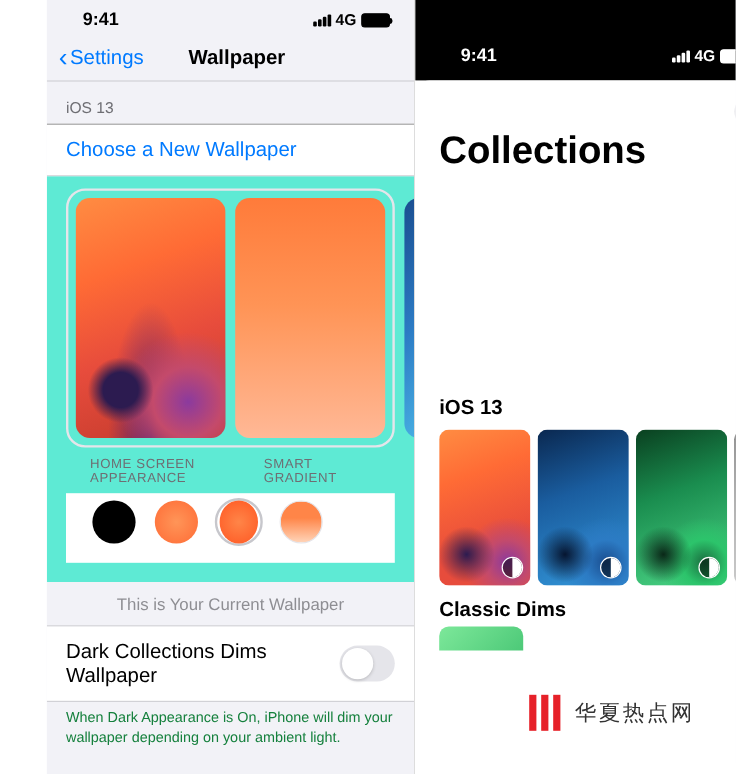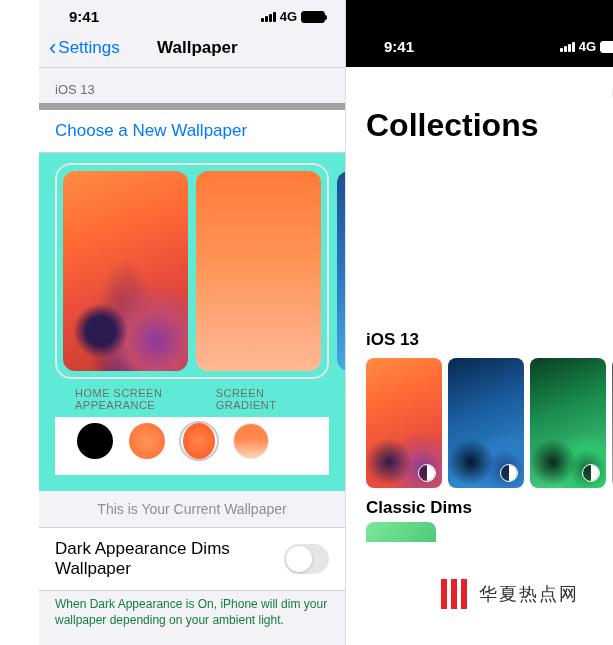--- a/index.html
+++ b/index.html
@@ -18,21 +18,21 @@
 .battery { width: 24px; height: 12px; border: 1px solid #000; border-radius: 3px; position: relative; background: #000; }
 .battery::after { content: ''; position: absolute; right: -3px; top: 3px; width: 2px; height: 5px; background: #000; border-radius: 0 2px 2px 0; }
 
 
 .nav-bar { display: flex; align-items: center; padding: 8px 10px; background: #f2f2f7; border-bottom: 1px solid #d1d1d6; }
 .back-btn { display: flex; align-items: center; color: #007aff; font-size: 17px; cursor: pointer; }
 .back-chevron { font-size: 22px; margin-right: 2px; line-height: 1; }
 .nav-title { flex: 1; text-align: center; font-weight: 600; font-size: 17px; margin-left: -60px; }
 
 .section-header { font-size: 13px; color: #6e6e73; padding: 14px 16px 6px; text-transform: none; }
-.choose-link { background: #fff; padding: 11px 16px; color: #007aff; font-size: 17px; border-top: 7px solid #a3a3a3; border-bottom: 1px solid #d1d1d6; cursor: pointer; }
+.choose-link { background: #fff; padding: 11px 16px; color: #007aff; font-size: 17px; border-top: 1px solid #a3a3a3; border-bottom: 1px solid #d1d1d6; cursor: pointer; }
 
 .wallpaper-preview-wrap { background: #5eead4; padding: 10px 16px 16px; }
 .preview-cards { display: flex; gap: 8px; border: 2px solid #e5e5ea; border-radius: 16px; padding: 6px; position: relative; }
 .preview-card { flex: 1; height: 200px; border-radius: 12px; overflow: hidden; }
 .wp-orange-dark { background: radial-gradient(circle at 30% 80%, #2c1b50 0%, #2c1b50 8%, transparent 15%), radial-gradient(circle at 75% 85%, #8b3a9e 0%, #c44a6b 15%, transparent 30%), radial-gradient(ellipse at 50% 100%, #5a2470 0%, transparent 40%), linear-gradient(160deg, #ff8c42 0%, #ff6b35 30%, #e74c3c 60%, #c0392b 100%); }
 .wp-orange-grad { background: linear-gradient(180deg, #ff7b3a 0%, #ff9456 45%, #ffb896 100%); }
 .peek { position: absolute; right: -40px; top: 6px; bottom: 6px; width: 30px; border-radius: 12px 0 0 12px; background: linear-gradient(135deg, #1a4d8f 0%, #2c7bc4 50%, #4db8e8 100%); }
 
 .appearance-row { display: flex; justify-content: space-between; padding: 8px 20px 6px; font-size: 11px; color: #6e6e73; letter-spacing: 0.5px; }
 .color-dots { display: flex; gap: 12px; padding: 4px 20px 14px; background: #fff; }
@@ -117,42 +117,42 @@
     <div class="choose-link">Choose a New Wallpaper</div>
 
     <div class="wallpaper-preview-wrap">
       <div class="preview-cards">
         <div class="preview-card wp-orange-dark"></div>
         <div class="preview-card wp-orange-grad"></div>
         <div class="peek"></div>
       </div>
       <div class="appearance-row">
         <span>HOME SCREEN APPEARANCE</span>
-        <span>SCREEN GRADIENT</span>
+        <span>SMART GRADIENT</span>
       </div>
       <div class="color-dots">
         <div class="dot-wrap">
             <div class="dot dot-black"></div>
           </div>
         <div class="dot-wrap">
             <div class="dot dot-orange1"></div>
           </div>
         <div class="dot-wrap selected">
             <div class="dot dot-orange2"></div>
           </div>
         <div class="dot-wrap">
             <div class="dot dot-orange-grad"></div>
           </div>
       </div>
     </div>
 
     <div class="current-label">This is Your Current Wallpaper</div>
 
     <div class="toggle-row">
-      <span>Dark Appearance Dims Wallpaper</span>
+      <span>Dark Collections Dims Wallpaper</span>
       <div class="toggle"></div>
     </div>
     <div class="footer-text">When Dark Appearance is On, iPhone will dim your wallpaper depending on your ambient light.</div>
   </div>
 
   <div class="phone phone-right">
     <div class="sheet-handle-area">
       <div class="status-bar" style="color:#fff">
         <span>9:41</span>
         <div class="status-right">

